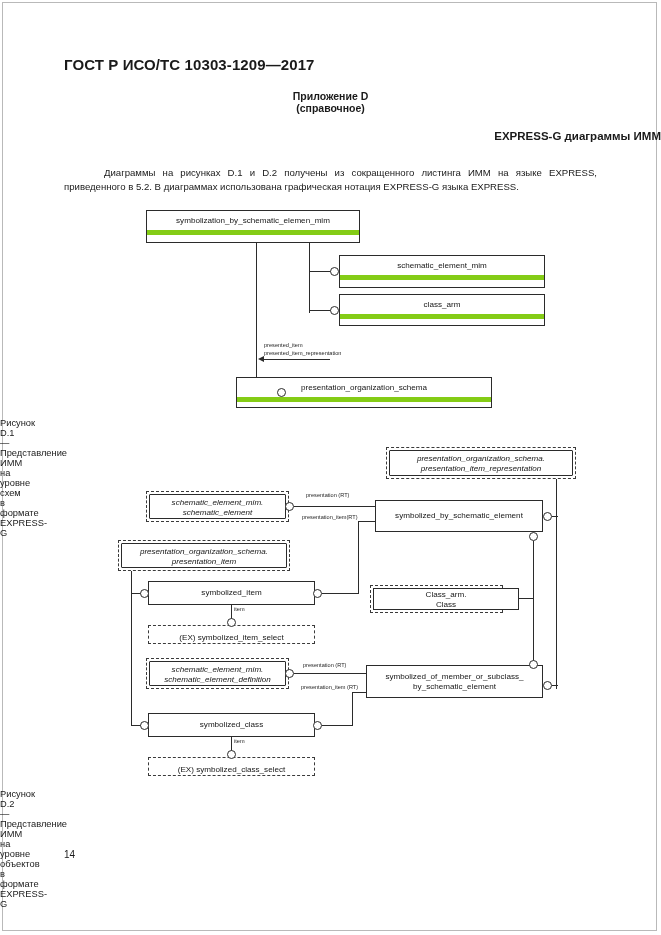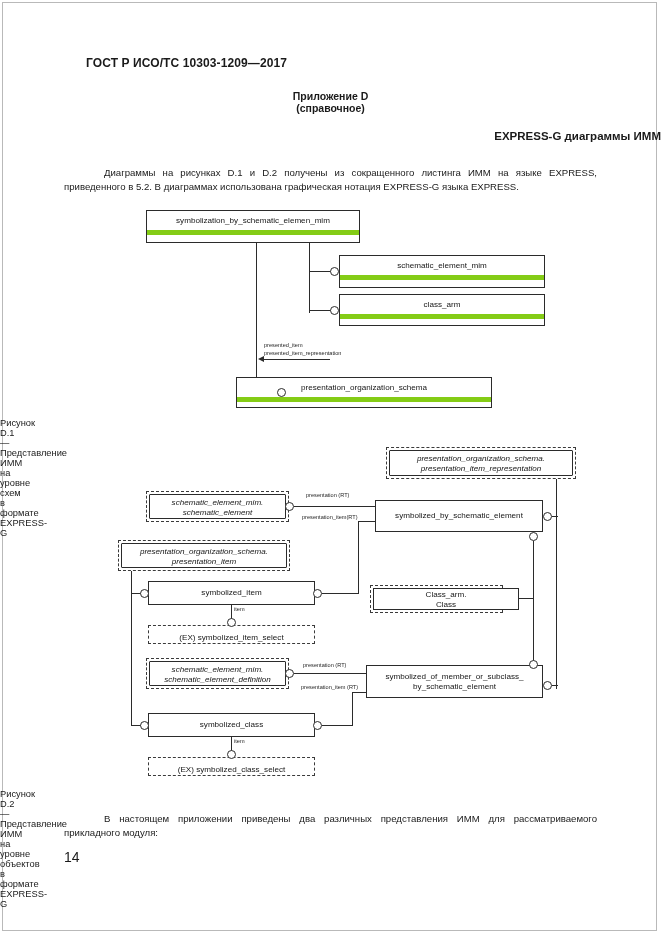--- a/index.html
+++ b/index.html
@@ -24,25 +24,24 @@
     left: 2px; top: 2px;
     width: 655px; height: 929px;
     border: 1px solid #b9b9b9;
     box-sizing: border-box;
     pointer-events: none;
   }
 
   .hdr {
     position: absolute;
     left: 64px; top: 56px;
-    font-size: 12px;
+    font-size: 15px;
     font-weight: bold;
     color: #1a1a1a;
     letter-spacing: 0.1px;
-    margin-left: 22px;
   }
 
   .annex {
     position: absolute;
     left: 0; right: 0;
     text-align: center;
     font-size: 10.5px;
     font-weight: bold;
     color: #1a1a1a;
   }
@@ -68,21 +67,21 @@
     color: #1a1a1a;
     text-align: justify;
   }
   .para .ind { display: inline-block; width: 40px; }
   .para-intro { top: 166px; }
   .para-outro { top: 812px; }
 
   .pageno {
     position: absolute;
     left: 64px; top: 849px;
-    font-size: 14px;
+    font-size: 10px;
     color: #1a1a1a;
   }
 
   .caption {
     position: absolute;
     left: 0; right: 0;
     text-align: center;
     font-size: 9.3px;
     color: #1a1a1a;
   }
@@ -325,15 +324,14 @@
 
     <div class="circ" style="left:313px; top:721px;"></div>
     <div class="ln h" style="left:322px; top:725px; width:30px;"></div>
     <div class="ln v" style="left:352px; top:692px; height:34px;"></div>
     <div class="ln h" style="left:352px; top:692px; width:14px;"></div>
     <div class="lbl" style="left:301px; top:684px;">presentation_item (RT)</div>
 
     <div class="caption cap-d2">Рисунок D.2 — Представление ИММ на уровне объектов в формате EXPRESS-G</div>
   </div>
 
-  <div class="para para-outro"><span class="ind"></span><span>В настоящем приложении приведены два различных представления ИММ для рассматриваемого прикладного модуля:</span></div>
   <div class="pageno">14</div>
 </div>
 
 </body></html>

